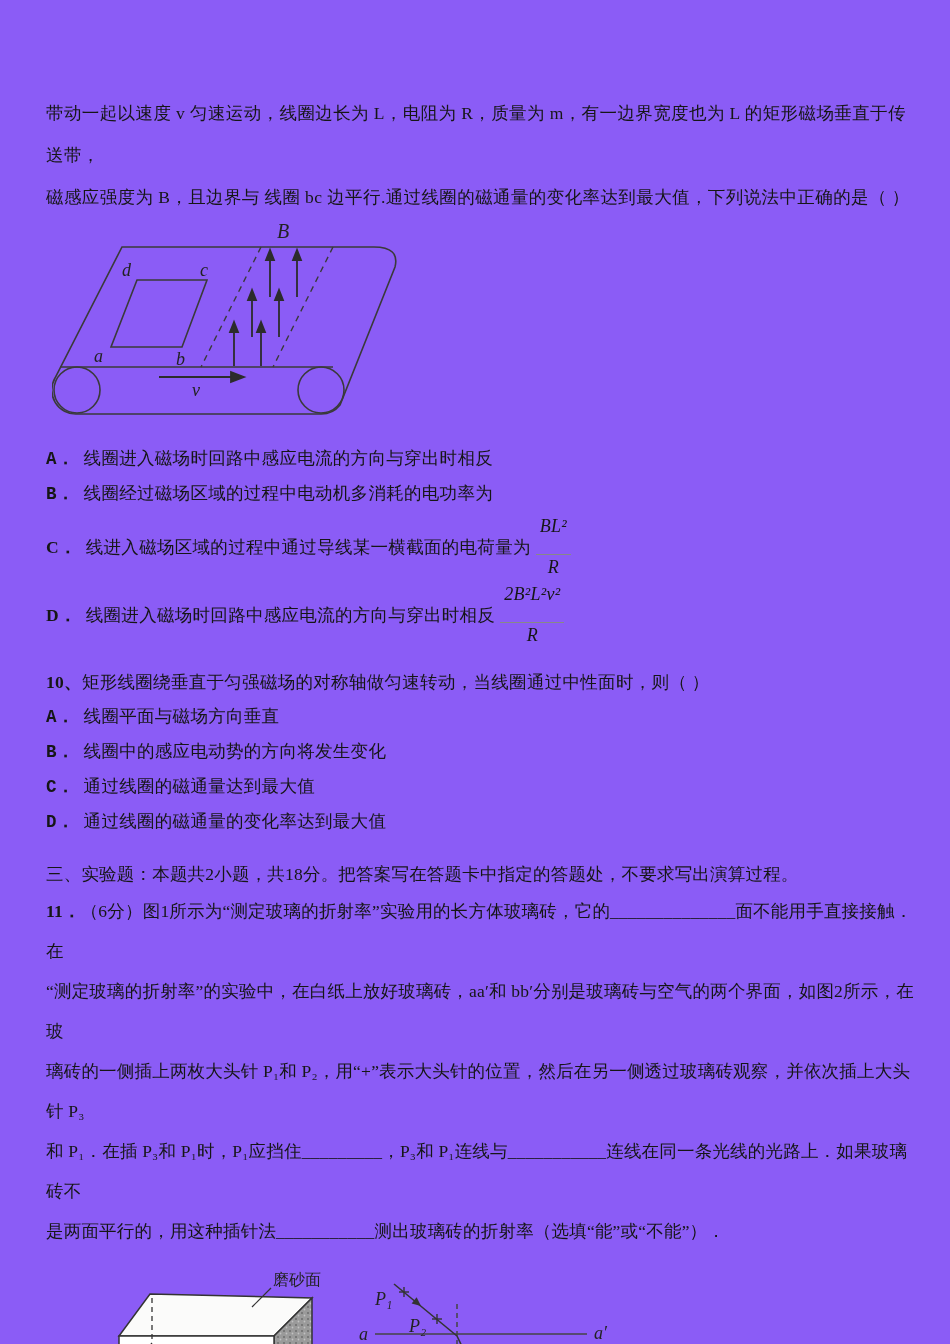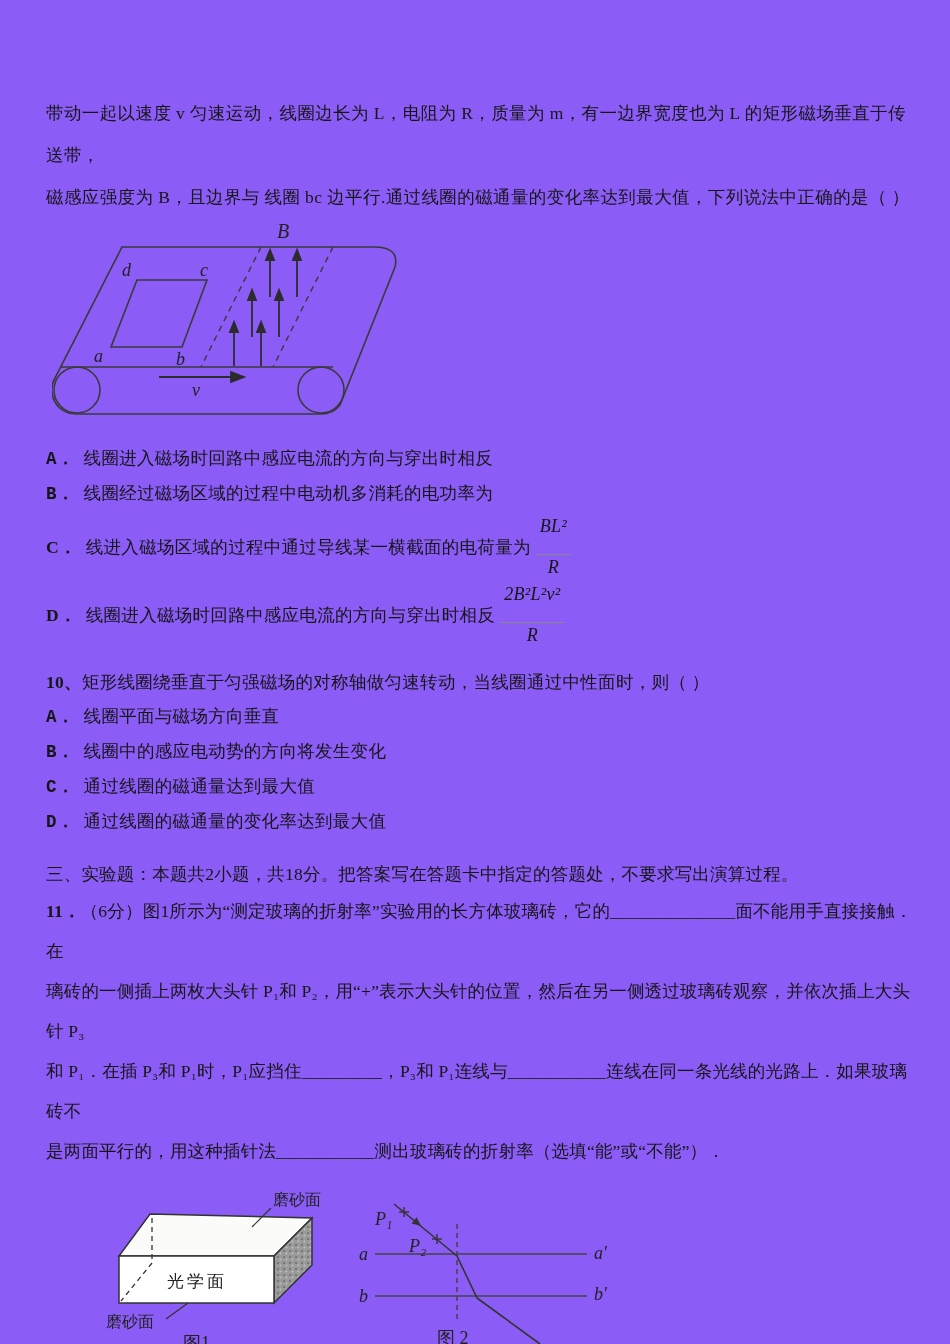--- a/index.html
+++ b/index.html
@@ -130,20 +130,21 @@
     <div class="opt">
       <span class="optlabel">D．</span><span>通过线圈的磁通量的变化率达到最大值</span>
     </div>
 
     <div class="sec">
       <span class="sec-prefix">三、实验题：</span><span>本题共2小题，共18分。把答案写在答题卡中指定的答题处，不要求写出演算过程。</span>
     </div>
 
     <div class="q11block">
       <p class="q11line"><span class="qnum">11．</span><span>（6分）图1所示为“测定玻璃的折射率”实验用的长方体玻璃砖，它的______________面不能用手直接接触．在</span></p>
+      <p class="q11line">“测定玻璃的折射率”的实验中，在白纸上放好玻璃砖，aa′和 bb′分别是玻璃砖与空气的两个界面，如图2所示，在玻</p>
       <p class="q11line">璃砖的一侧插上两枚大头针 P₁和 P₂，用“+”表示大头针的位置，然后在另一侧透过玻璃砖观察，并依次插上大头针 P₃</p>
       <p class="q11line">和 P₁．在插 P₃和 P₁时，P₁应挡住_________，P₃和 P₁连线与___________连线在同一条光线的光路上．如果玻璃砖不</p>
       <p class="q11line">是两面平行的，用这种插针法___________测出玻璃砖的折射率（选填“能”或“不能”）．</p>
     </div>
 
     <div class="figrow">
 
       <svg class="fig1" width="265" height="190" viewBox="0 0 265 190">
         <defs>
           <pattern id="speck" width="6" height="6" patternUnits="userSpaceOnUse">

